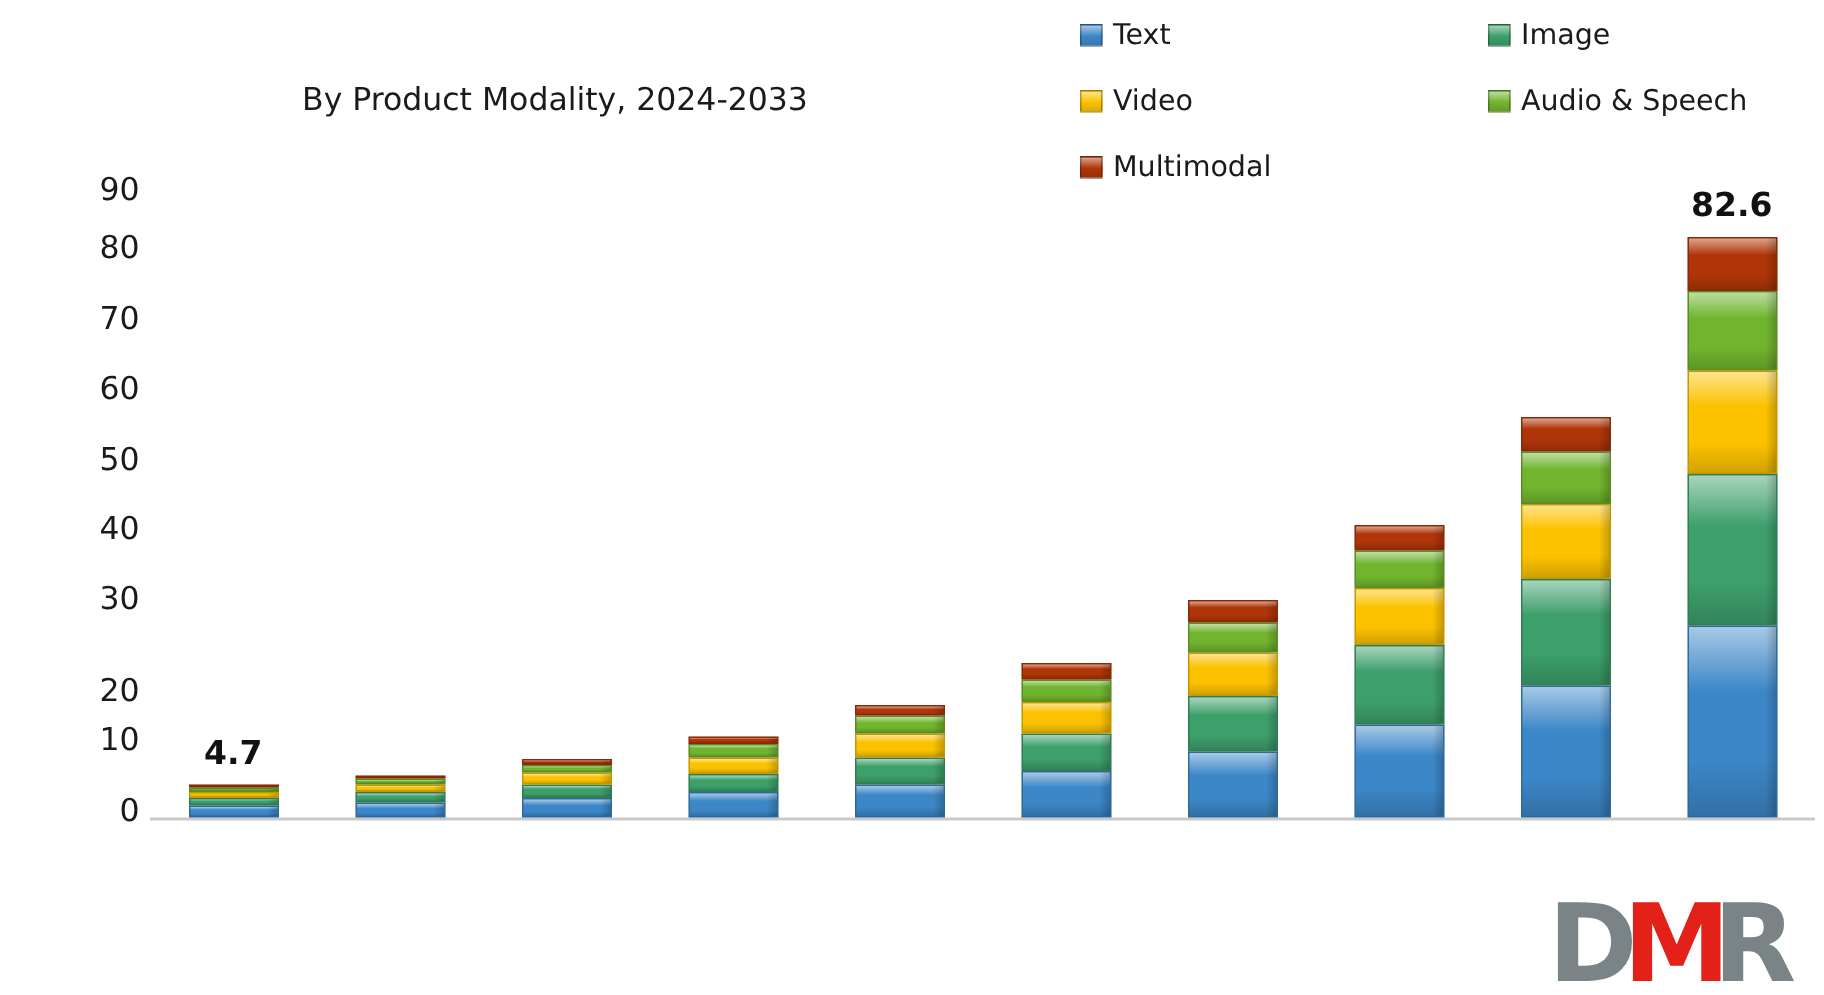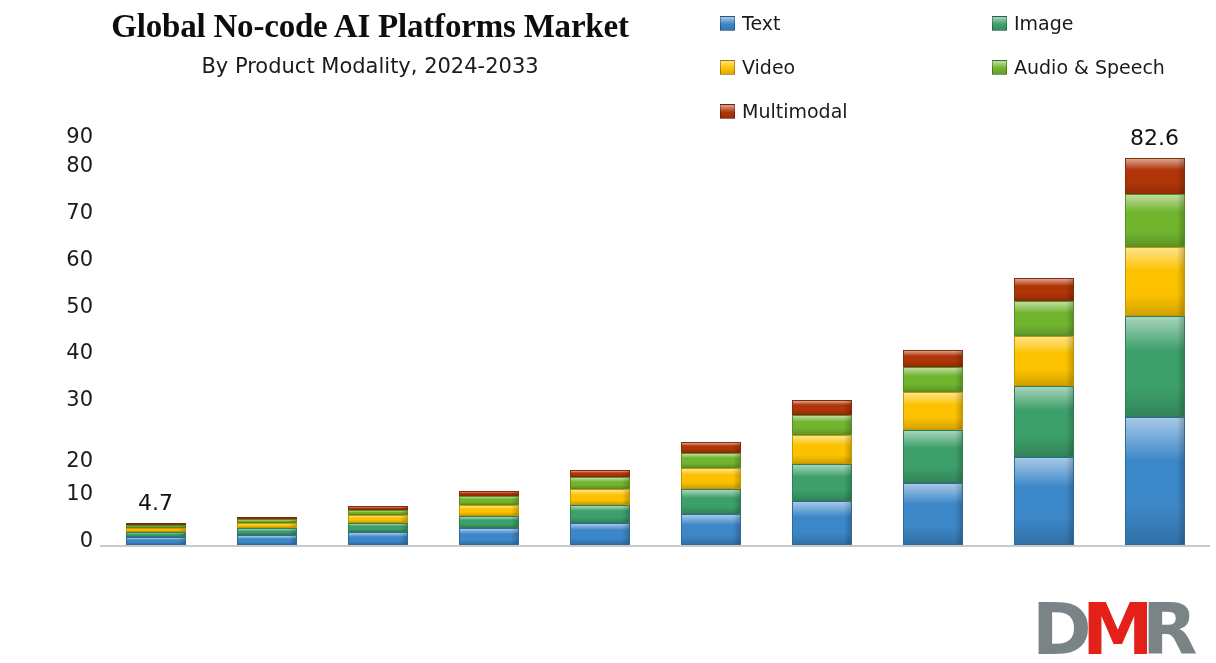--- a/index.html
+++ b/index.html
@@ -119,40 +119,39 @@
   }
   .seg-side{
     position:absolute;top:0;bottom:0;right:0;width:7px;
     background:linear-gradient(to right, rgba(0,0,0,0), rgba(0,0,0,.20));
     pointer-events:none;
   }
 
   .value-label{
     position:absolute;
     font-family:"DejaVu Sans", sans-serif;
-    font-weight:normal;
+    font-weight:bold;
     font-size:22px;
     color:#111;
     transform:translateX(-50%);
     white-space:nowrap;
   }
 
   
   .logo{
     position:absolute;left:1030px;top:592px;
     width:186px;height:68px;
   }
   .logo svg{display:block;}
 </style>
 </head>
 <body>
 
 <div class="chart-root">
 
-  <div class="title">Global No-code AI Platforms Market</div>
   <div class="subtitle">By Product Modality, 2024-2033</div>
 
   <div class="legend" id="legend">
       <div class="legend-item lg0">
         <span class="legend-swatch" style="background: linear-gradient(rgba(255, 255, 255, 0.55), rgb(60, 135, 200) 55%, rgba(0, 0, 0, 0.12)) rgb(60, 135, 200);"></span>
         <span class="legend-label">Text</span>
       </div>
       <div class="legend-item lg1">
         <span class="legend-swatch" style="background: linear-gradient(rgba(255, 255, 255, 0.55), rgb(61, 160, 107) 55%, rgba(0, 0, 0, 0.12)) rgb(61, 160, 107);"></span>
         <span class="legend-label">Image</span>
@@ -174,21 +173,21 @@
   <div class="ylabels" id="ylabels">
       <div class="ytick" style="top: 422px;">0</div>
       <div class="ytick" style="top: 375.111px;">10</div>
       <div class="ytick" style="top: 342px;">20</div>
       <div class="ytick" style="top: 281.333px;">30</div>
       <div class="ytick" style="top: 234.444px;">40</div>
       <div class="ytick" style="top: 187.556px;">50</div>
       <div class="ytick" style="top: 140.667px;">60</div>
       <div class="ytick" style="top: 93.7778px;">70</div>
       <div class="ytick" style="top: 46.8889px;">80</div>
-      <div class="ytick" style="top: 18px;">90</div>
+      <div class="ytick" style="top: 8px;">90</div>
     </div>
 
   <div class="plot" id="plot">
     <div class="axis-base"></div>
   <div class="bar-group" style="left: 25.5px; height: 22.0378px;">
         <div class="seg" style="height: 7.97111px; bottom: 0px; background-color: rgb(60, 135, 200);">
           <span class="seg-side"></span>
         </div>
         <div class="seg" style="height: 5.15778px; bottom: 7.97111px; background-color: rgb(61, 160, 107);">
           <span class="seg-side"></span>

